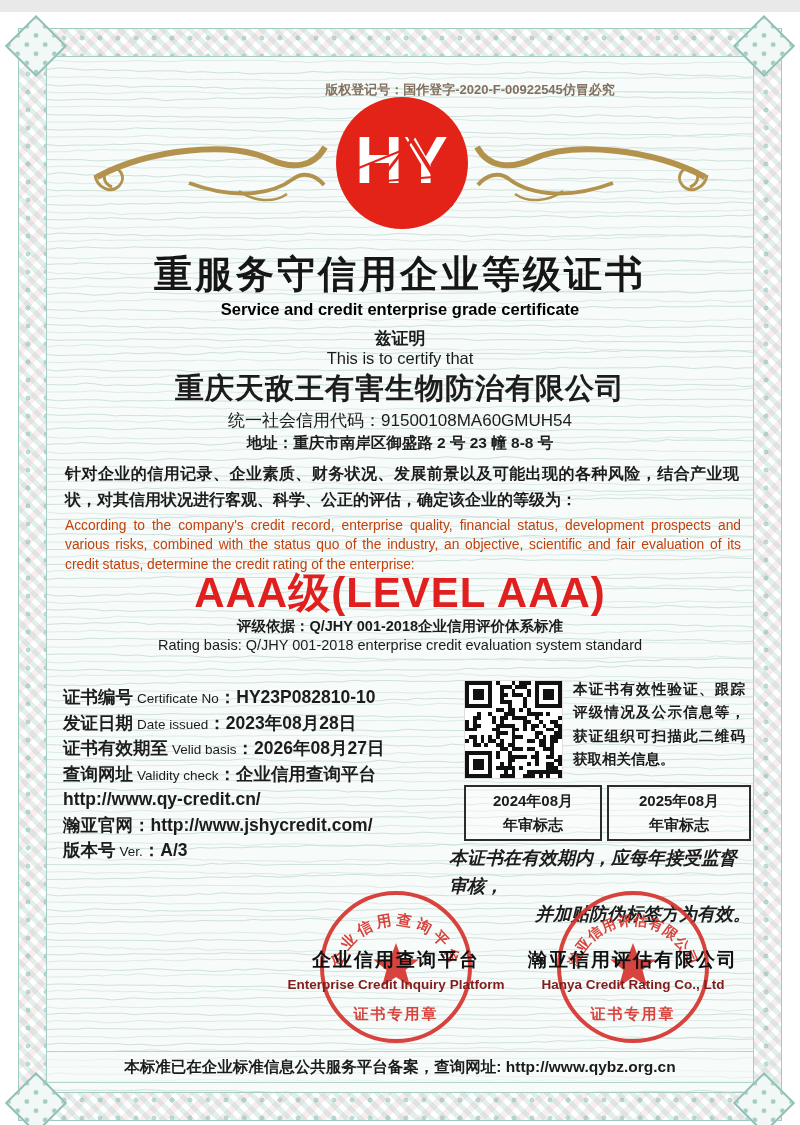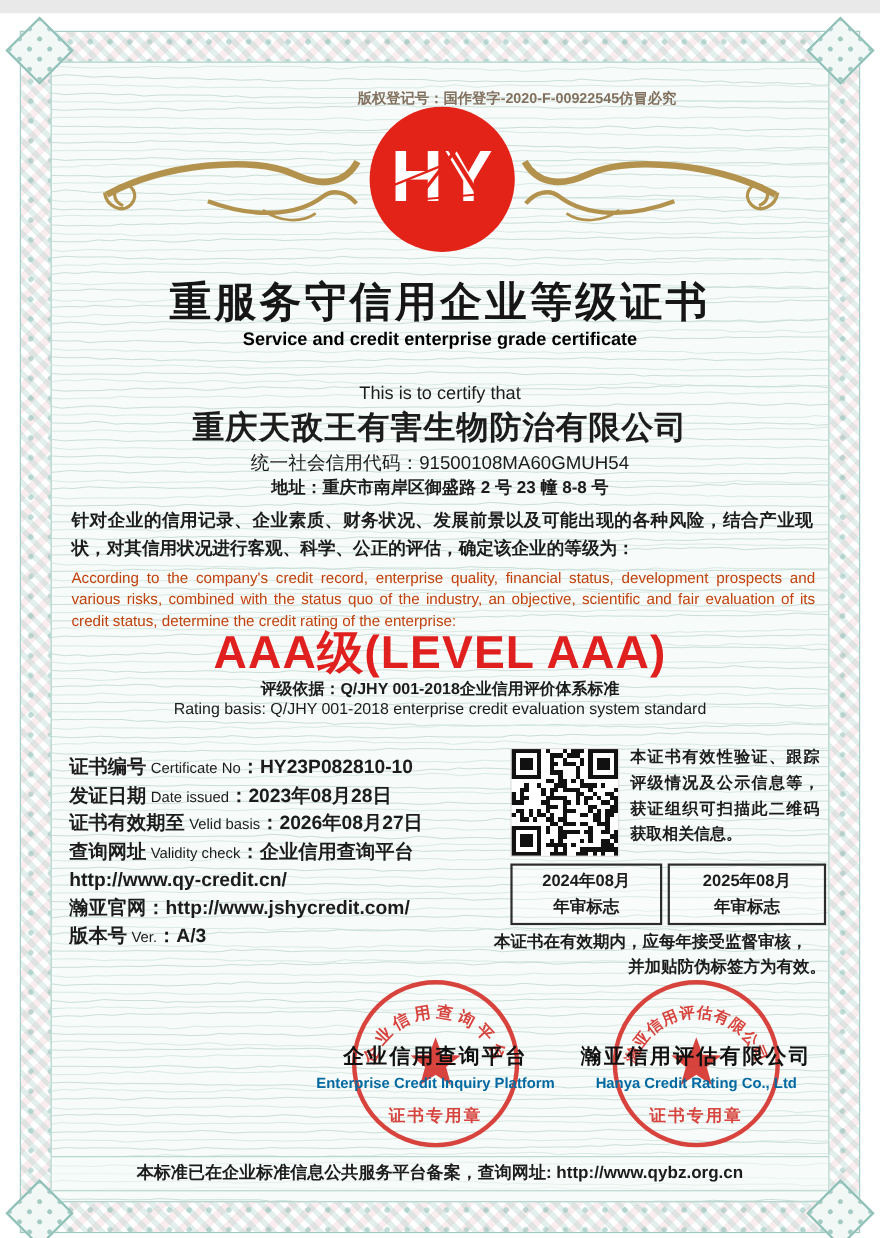--- a/index.html
+++ b/index.html
@@ -63,33 +63,33 @@
   .dcn:empty,.den:empty{display:none;margin:0;}
 
   .qr{position:absolute;left:418px;top:624px;width:97px;height:97px;background:#ffffff;
       outline:1px solid #ddd;}
   .qr-note{position:absolute;left:526px;top:621px;width:172px;font-size:14.5px;font-weight:600;
       line-height:1.62;text-align:justify;}
   .year-box{position:absolute;top:728px;height:50px;border:2px solid #2c2c2c;background:rgba(255,255,255,.35);
       text-align:center;font-size:15px;font-weight:600;line-height:24px;padding-top:2px;}
   .b1{left:417px;width:134px;}
   .b2{left:560px;width:140px;}
-  .validity-note{position:absolute;left:402px;top:788px;width:302px;font-size:15px;font-weight:600;
-      line-height:1.55;text-align:right;}
+  .validity-note{position:absolute;left:402px;top:788px;width:302px;font-size:18px;font-weight:600;
+      line-height:1.55;text-align:right;font-style:italic;}
   .validity-note div:first-child{text-align:left;}
 
   
   .stamp{position:absolute;top:828px;height:176px;}
   .s1{left:224px;width:250px;}
   .s2{left:466px;width:240px;}
   .seal{position:absolute;left:50%;top:0;margin-left:-80px;width:160px;height:168px;opacity:.9;}
   .org-cn{position:absolute;left:-20px;right:-20px;top:62px;text-align:center;font-size:19px;
       font-weight:800;letter-spacing:2px;color:#111;}
   .org-en{position:absolute;left:-30px;right:-30px;top:92px;text-align:center;font-size:13.5px;
-      font-weight:600;color:#0369a1;}
+      font-weight:600;color:#7f1d1d;}
 
   .footer{position:absolute;left:0;right:0;top:994px;height:30px;line-height:30px;text-align:center;
       font-size:15.5px;font-weight:700;border-top:1px solid #b5d4cd;border-bottom:1px solid #b5d4cd;
       background:rgba(247,251,249,.6);}
 </style>
 </head>
 <body>
 
 <div class="page">
   <div class="band"></div>
@@ -263,20 +263,21 @@
       <div class="logo">
         <span class="logo-text">HY</span>
         <div class="crack k1"></div>
         <div class="crack k2"></div>
         <div class="crack k3"></div>
         <div class="crack k4"></div>
       </div>
 
       <div class="abs title">重服务守信用企业等级证书</div>
       <div class="abs subtitle">Service and credit enterprise grade certificate</div>
+      <div class="abs certify-cn">兹证明</div>
       <div class="abs certify-en">This is to certify that</div>
       <div class="abs company">重庆天敌王有害生物防治有限公司</div>
       <div class="abs code">统一社会信用代码：91500108MA60GMUH54</div>
       <div class="abs addr">地址：重庆市南岸区御盛路 2 号 23 幢 8-8 号</div>
 
       <div class="para-cn">针对企业的信用记录、企业素质、财务状况、发展前景以及可能出现的各种风险，结合产业现状，对其信用状况进行客观、科学、公正的评估，确定该企业的等级为：</div>
       <div class="para-en">According to the company's credit record, enterprise quality, financial status, development prospects and various risks, combined with the status quo of the industry, an objective, scientific and fair evaluation of its credit status, determine the credit rating of the enterprise:</div>
       <div class="abs rating">AAA级(LEVEL AAA)</div>
       <div class="abs basis-cn">评级依据：Q/JHY 001-2018企业信用评价体系标准</div>
       <div class="abs basis-en">Rating basis: Q/JHY 001-2018 enterprise credit evaluation system standard</div>

